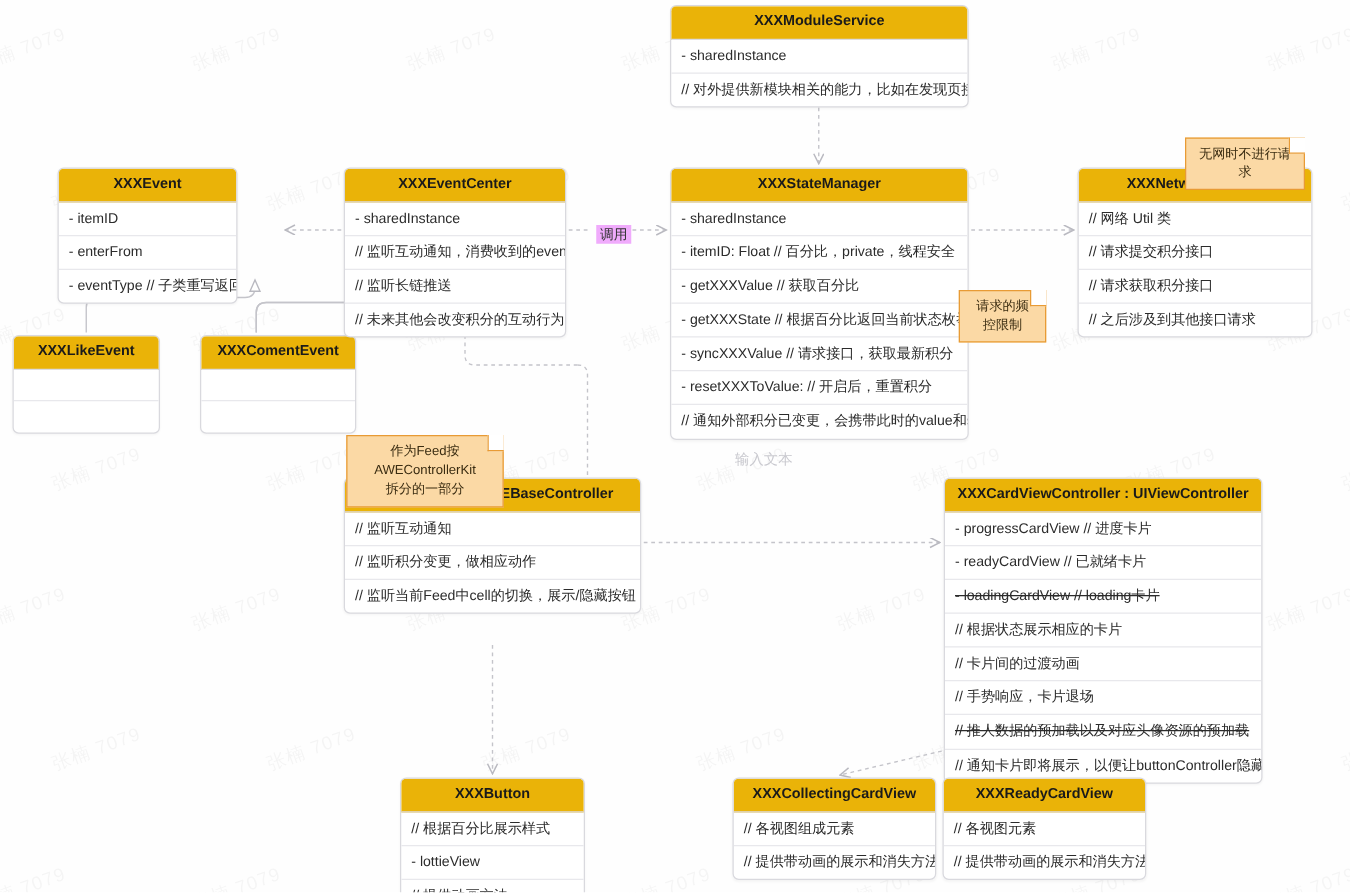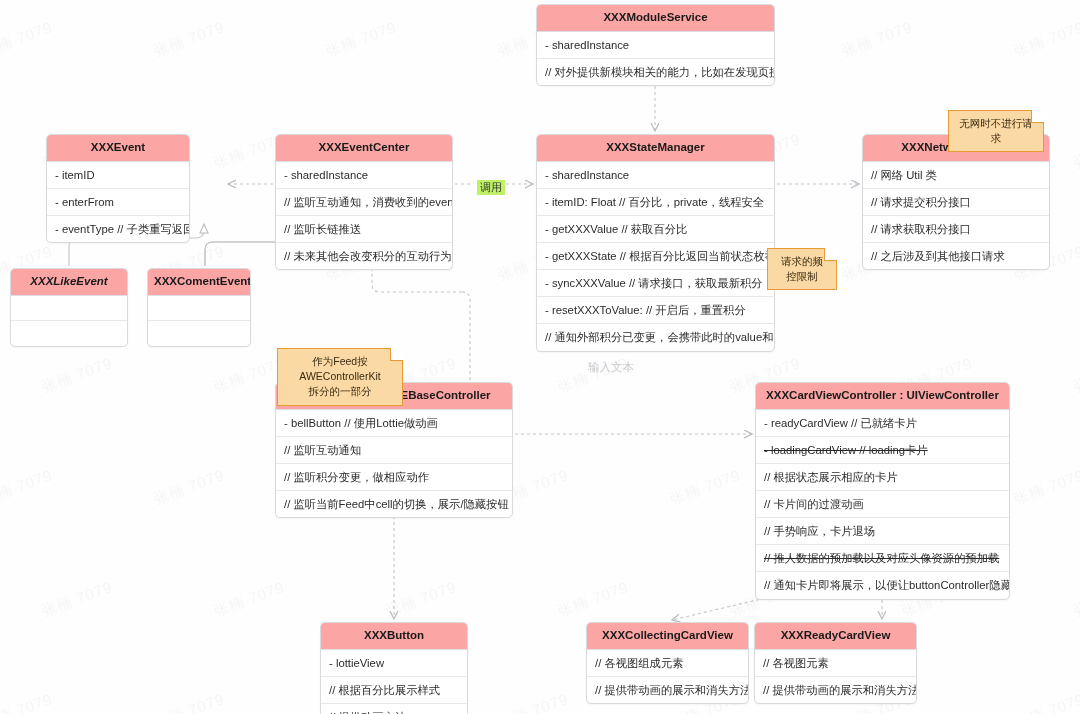--- a/index.html
+++ b/index.html
@@ -37,21 +37,21 @@
   .uml {
     position: absolute;
     background: #ffffff;
     border: 1px solid #d9d9de;
     border-radius: 5px;
     z-index: 2;
     box-shadow: 0 1px 2px rgba(0,0,0,0.04);
     overflow: hidden;
   }
   .uml-title {
-    background: #fca5a5;
+    background: #eab308;
     color: #1a1a1a;
     font-weight: bold;
     font-size: 11.5px;
     text-align: center;
     padding: 6px 6px;
     border-bottom: 1px solid #dcdce1;
     line-height: 1.2;
   }
   .uml-row {
     font-size: 11.3px;
@@ -86,21 +86,21 @@
     border-left: 1px solid #e89b35;
     border-bottom: 1px solid #e89b35;
   }
 
   
   .wire-label {
     position: absolute;
     font-size: 11px;
     color: #333;
     z-index: 3;
-    background: #bef264;
+    background: #f0abfc;
     padding: 0 3px;
     white-space: nowrap;
   }
   .ghost-label {
     position: absolute;
     font-size: 11.5px;
     color: #c9c9cf;
     z-index: 3;
     white-space: nowrap;
   }
@@ -218,26 +218,26 @@
         <div class="uml-title">XXXModuleService</div>
         <div class="uml-row">- sharedInstance</div>
         <div class="uml-row">// 对外提供新模块相关的能力，比如在发现页接入</div>
       </div>
       <div class="uml" style="left: 46px; top: 134px; width: 144px;">
         <div class="uml-title">XXXEvent</div>
         <div class="uml-row">- itemID</div>
         <div class="uml-row">- enterFrom</div>
         <div class="uml-row">- eventType // 子类重写返回event枚举值</div>
       </div>
-      <div class="uml" style="left: 10px; top: 268px; width: 118px; font-style: italic;">
+      <div class="uml" style="left: 10px; top: 268px; width: 118px;">
         <div class="uml-title">XXXLikeEvent</div>
         <div class="uml-row empty"></div>
         <div class="uml-row empty"></div>
       </div>
-      <div class="uml" style="left: 147px; top: 268px; width: 104px;">
+      <div class="uml" style="left: 160px; top: 268px; width: 125px;">
         <div class="uml-title">XXXComentEvent</div>
         <div class="uml-row empty"></div>
         <div class="uml-row empty"></div>
       </div>
       <div class="uml" style="left: 275px; top: 134px; width: 178px;">
         <div class="uml-title">XXXEventCenter</div>
         <div class="uml-row">- sharedInstance</div>
         <div class="uml-row">// 监听互动通知，消费收到的event</div>
         <div class="uml-row">// 监听长链推送</div>
         <div class="uml-row">// 未来其他会改变积分的互动行为</div>
@@ -254,56 +254,56 @@
       </div>
       <div class="uml" style="left: 862px; top: 134px; width: 188px;">
         <div class="uml-title">XXXNetworkService</div>
         <div class="uml-row">// 网络 Util 类</div>
         <div class="uml-row">// 请求提交积分接口</div>
         <div class="uml-row">// 请求获取积分接口</div>
         <div class="uml-row">// 之后涉及到其他接口请求</div>
       </div>
       <div class="uml" style="left: 275px; top: 382px; width: 238px;">
         <div class="uml-title">XXXController: AWEBaseController</div>
-        <div class="uml-row">- bellButton // 使用Lottie做动画</div>
         <div class="uml-row">// 监听互动通知</div>
         <div class="uml-row">// 监听积分变更，做相应动作</div>
         <div class="uml-row">// 监听当前Feed中cell的切换，展示/隐藏按钮</div>
       </div>
       <div class="uml" style="left: 755px; top: 382px; width: 255px;">
         <div class="uml-title">XXXCardViewController : UIViewController</div>
+        <div class="uml-row">- progressCardView // 进度卡片</div>
         <div class="uml-row">- readyCardView // 已就绪卡片</div>
         <div class="uml-row strike">- loadingCardView // loading卡片</div>
         <div class="uml-row">// 根据状态展示相应的卡片</div>
         <div class="uml-row">// 卡片间的过渡动画</div>
         <div class="uml-row">// 手势响应，卡片退场</div>
         <div class="uml-row strike">// 推人数据的预加载以及对应头像资源的预加载</div>
         <div class="uml-row">// 通知卡片即将展示，以便让buttonController隐藏按钮</div>
       </div>
       <div class="uml" style="left: 320px; top: 622px; width: 148px;">
         <div class="uml-title">XXXButton</div>
+        <div class="uml-row">// 根据百分比展示样式</div>
         <div class="uml-row">- lottieView</div>
-        <div class="uml-row">// 根据百分比展示样式</div>
         <div class="uml-row">// 提供动画方法</div>
       </div>
       <div class="uml" style="left: 586px; top: 622px; width: 163px;">
         <div class="uml-title">XXXCollectingCardView</div>
         <div class="uml-row">// 各视图组成元素</div>
         <div class="uml-row">// 提供带动画的展示和消失方法</div>
       </div>
       <div class="uml" style="left: 754px; top: 622px; width: 163px;">
         <div class="uml-title">XXXReadyCardView</div>
         <div class="uml-row">// 各视图元素</div>
         <div class="uml-row">// 提供带动画的展示和消失方法</div>
       </div>
     </div>
 
   <div id="notes-host">
       <div class="note" style="left: 948px; top: 110px; width: 96px; white-space: pre-line;">无网时不进行请求</div>
-      <div class="note" style="left: 767px; top: 248px; width: 70px; white-space: pre-line;">请求的频控限制</div>
+      <div class="note" style="left: 767px; top: 232px; width: 70px; white-space: pre-line;">请求的频控限制</div>
       <div class="note" style="left: 277px; top: 348px; width: 126px; white-space: pre-line;">作为Feed按AWEControllerKit
 拆分的一部分</div>
     </div>
 
   <div id="labels-host">
       <div class="wire-label" style="left: 477px; top: 180px;">调用</div>
       <div class="ghost-label" style="left: 588px; top: 360px;">输入文本</div>
     </div>
 
 </div>

